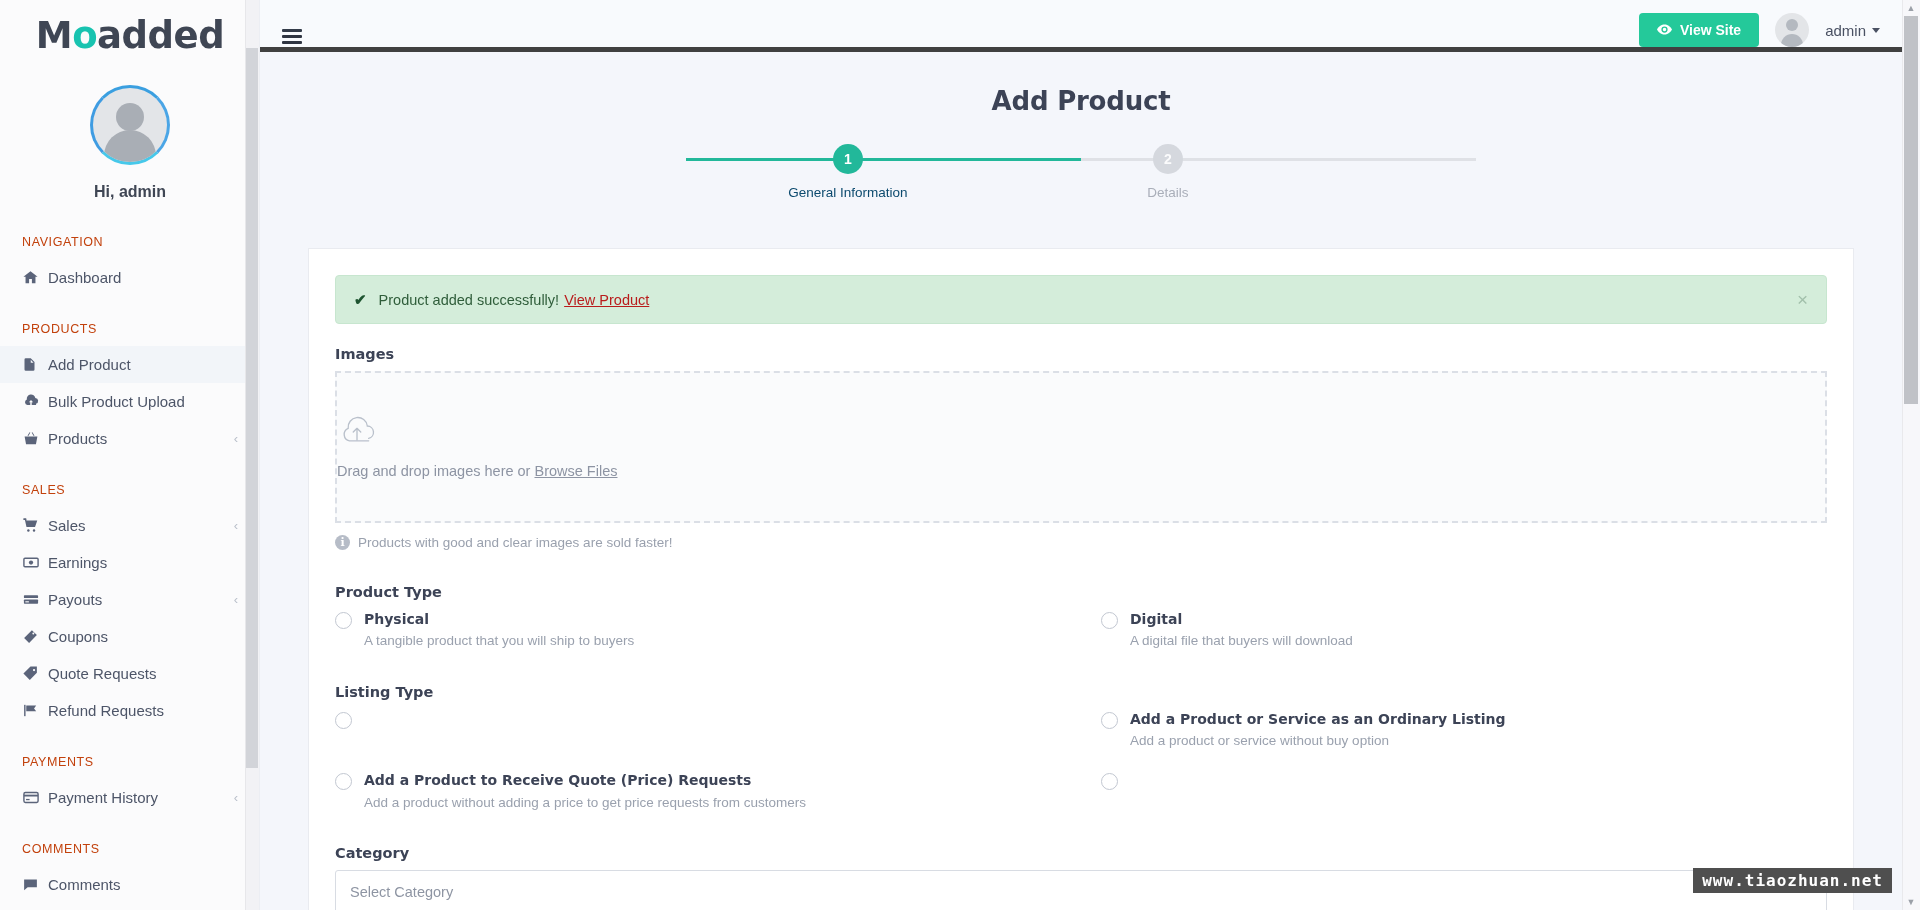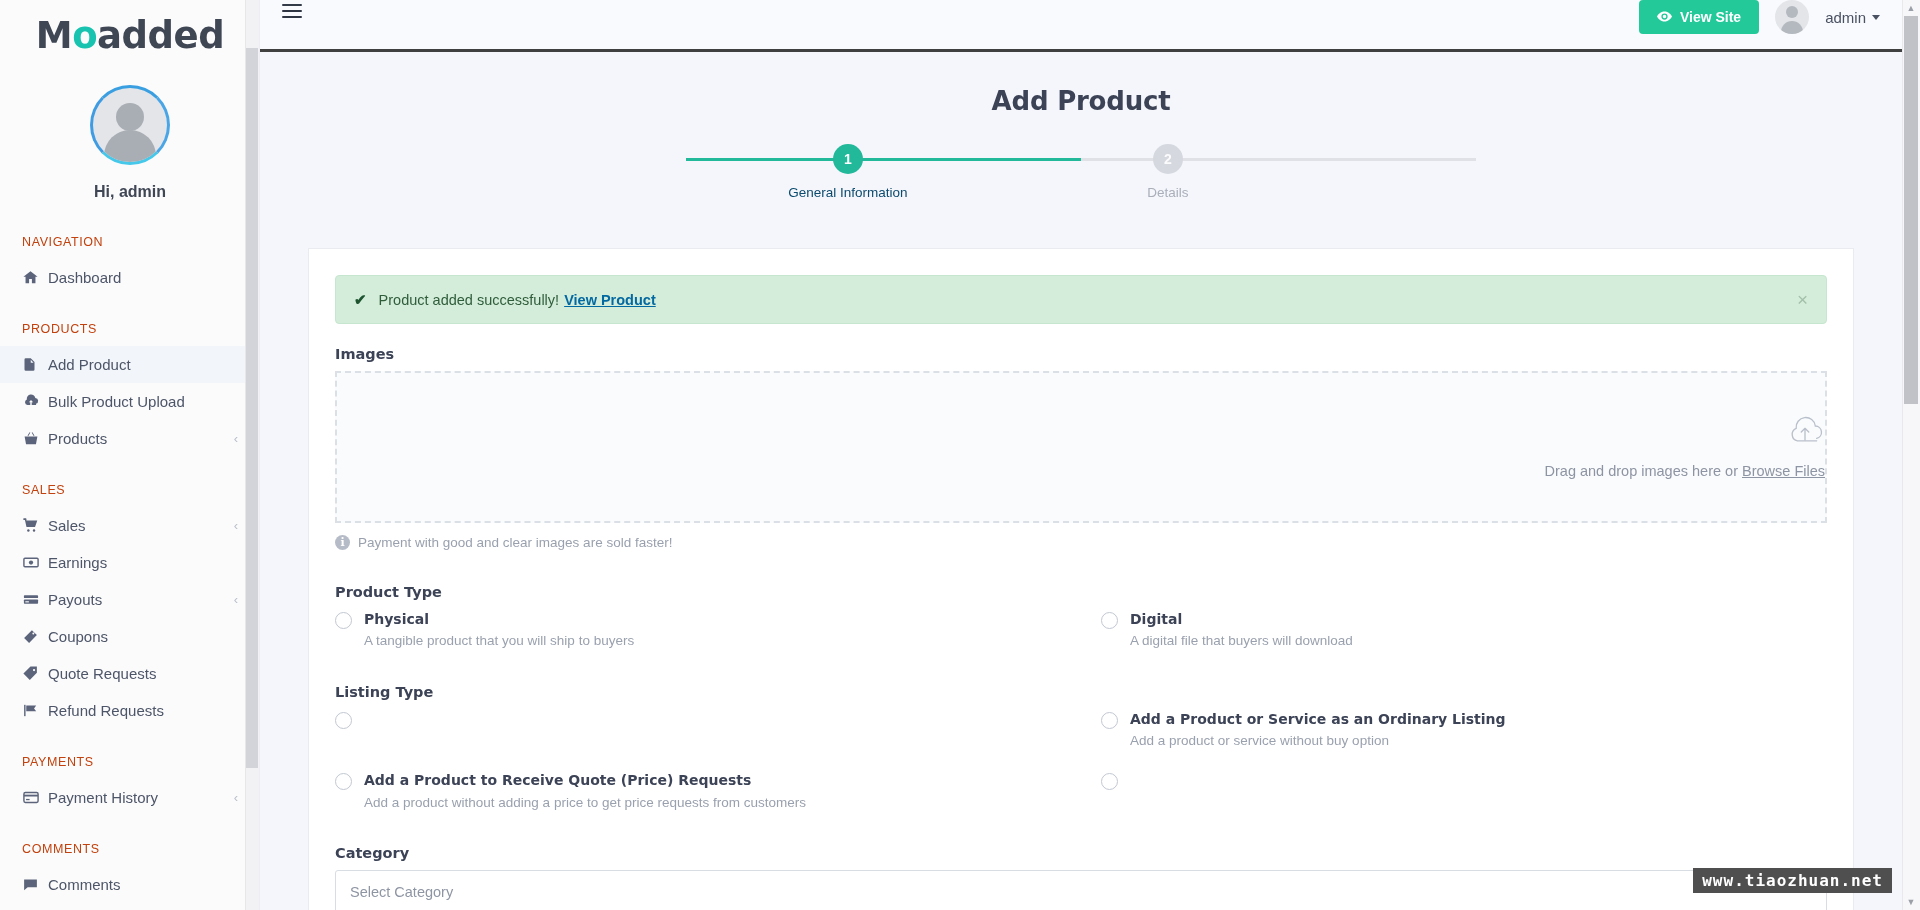--- a/index.html
+++ b/index.html
@@ -91,23 +91,23 @@
     background: #d2d4d9; border-radius: 0;
   }
 
   
   .main {
     flex: 1; height: 910px; position: relative; overflow: hidden;
     background: #f4f6fb;
   }
   .topbar {
     height: 52px; background: #f8fafd;
-    display: flex; align-items: flex-start;
+    display: flex; align-items: flex-end;
     padding: 0 18px 0 22px;
-    border-bottom: 3px solid #404040;
+    border-bottom: 5px solid #404040;
   }
   .hamburger { width: 20px; cursor: pointer; }
   .hamburger span {
     display: block; height: 2.5px; background: #2f3542;
     margin: 3.5px 0; border-radius: 1px;
   }
   .hamburger span:first-child { background: #333b49; }
   .topbar-right {
     margin-left: auto; display: flex; align-items: center; gap: 16px;
   }
@@ -187,35 +187,35 @@
     min-height: 660px;
   }
   .alert {
     background: #d4edda; border: 1px solid #c7e6cf; border-radius: 4px;
     padding: 14px 18px; display: flex; align-items: center;
     font-size: 14.5px; color: #2f5d3a;
     margin-bottom: 22px;
   }
   .alert .check { color: #1e5430; margin-right: 12px; font-size: 15px; font-weight: 700; }
   .alert .msg { color: #2f5d3a; }
-  .alert .lnk { color: #0369a1; text-decoration: underline; margin-left: 5px; cursor: pointer; font-weight: bold; }
+  .alert .lnk { color: #b91c1c; text-decoration: underline; margin-left: 5px; cursor: pointer; }
   .alert .x {
     margin-left: auto; color: #7a9d85; font-size: 19px; cursor: pointer;
     opacity: .55; line-height: 1;
   }
 
   .flabel {
     font-size: 14.5px; font-weight: 700; color: #3c4356;
     margin-bottom: 9px;
     font-family: "DejaVu Sans", sans-serif;
   }
   .dropzone {
     border: 2px dashed #dbdfe6; background: #fafbfc;
     height: 152px; display: flex; flex-direction: column;
-    align-items: flex-end; justify-content: center; gap: 14px;
+    align-items: flex-start; justify-content: center; gap: 14px;
     cursor: pointer;
   }
   .dropzone .dz-text { font-size: 14.5px; color: #8d94a3; }
   .dropzone .dz-text u { text-decoration: underline; cursor: pointer; }
   .hint {
     display: flex; align-items: center; gap: 8px;
     margin-top: 12px; font-size: 13.5px; color: #9aa1ae;
   }
   .hint .info-ic {
     width: 15px; height: 15px; border-radius: 50%;
@@ -486,21 +486,21 @@
                 <path d="M24 30V16M24 16l-4.5 4.5M24 16l4.5 4.5" stroke-linecap="round"></path>
               </svg>
             </span>
             <div class="dz-text">
               <span>Drag and drop images here or</span>
               <u>Browse Files</u>
             </div>
           </div>
           <div class="hint">
             <span class="info-ic">i</span>
-            <span>Payment with good and clear images are sold faster!</span>
+            <span>Products with good and clear images are sold faster!</span>
           </div>
         </div>
 
         <div class="sect">
           <div class="flabel">Product Type</div>
           <div class="radio-grid">
             <label class="radio-opt">
               <span class="radio-dot"></span>
               <span class="radio-texts">
                 <span class="rt-title">Physical</span>

